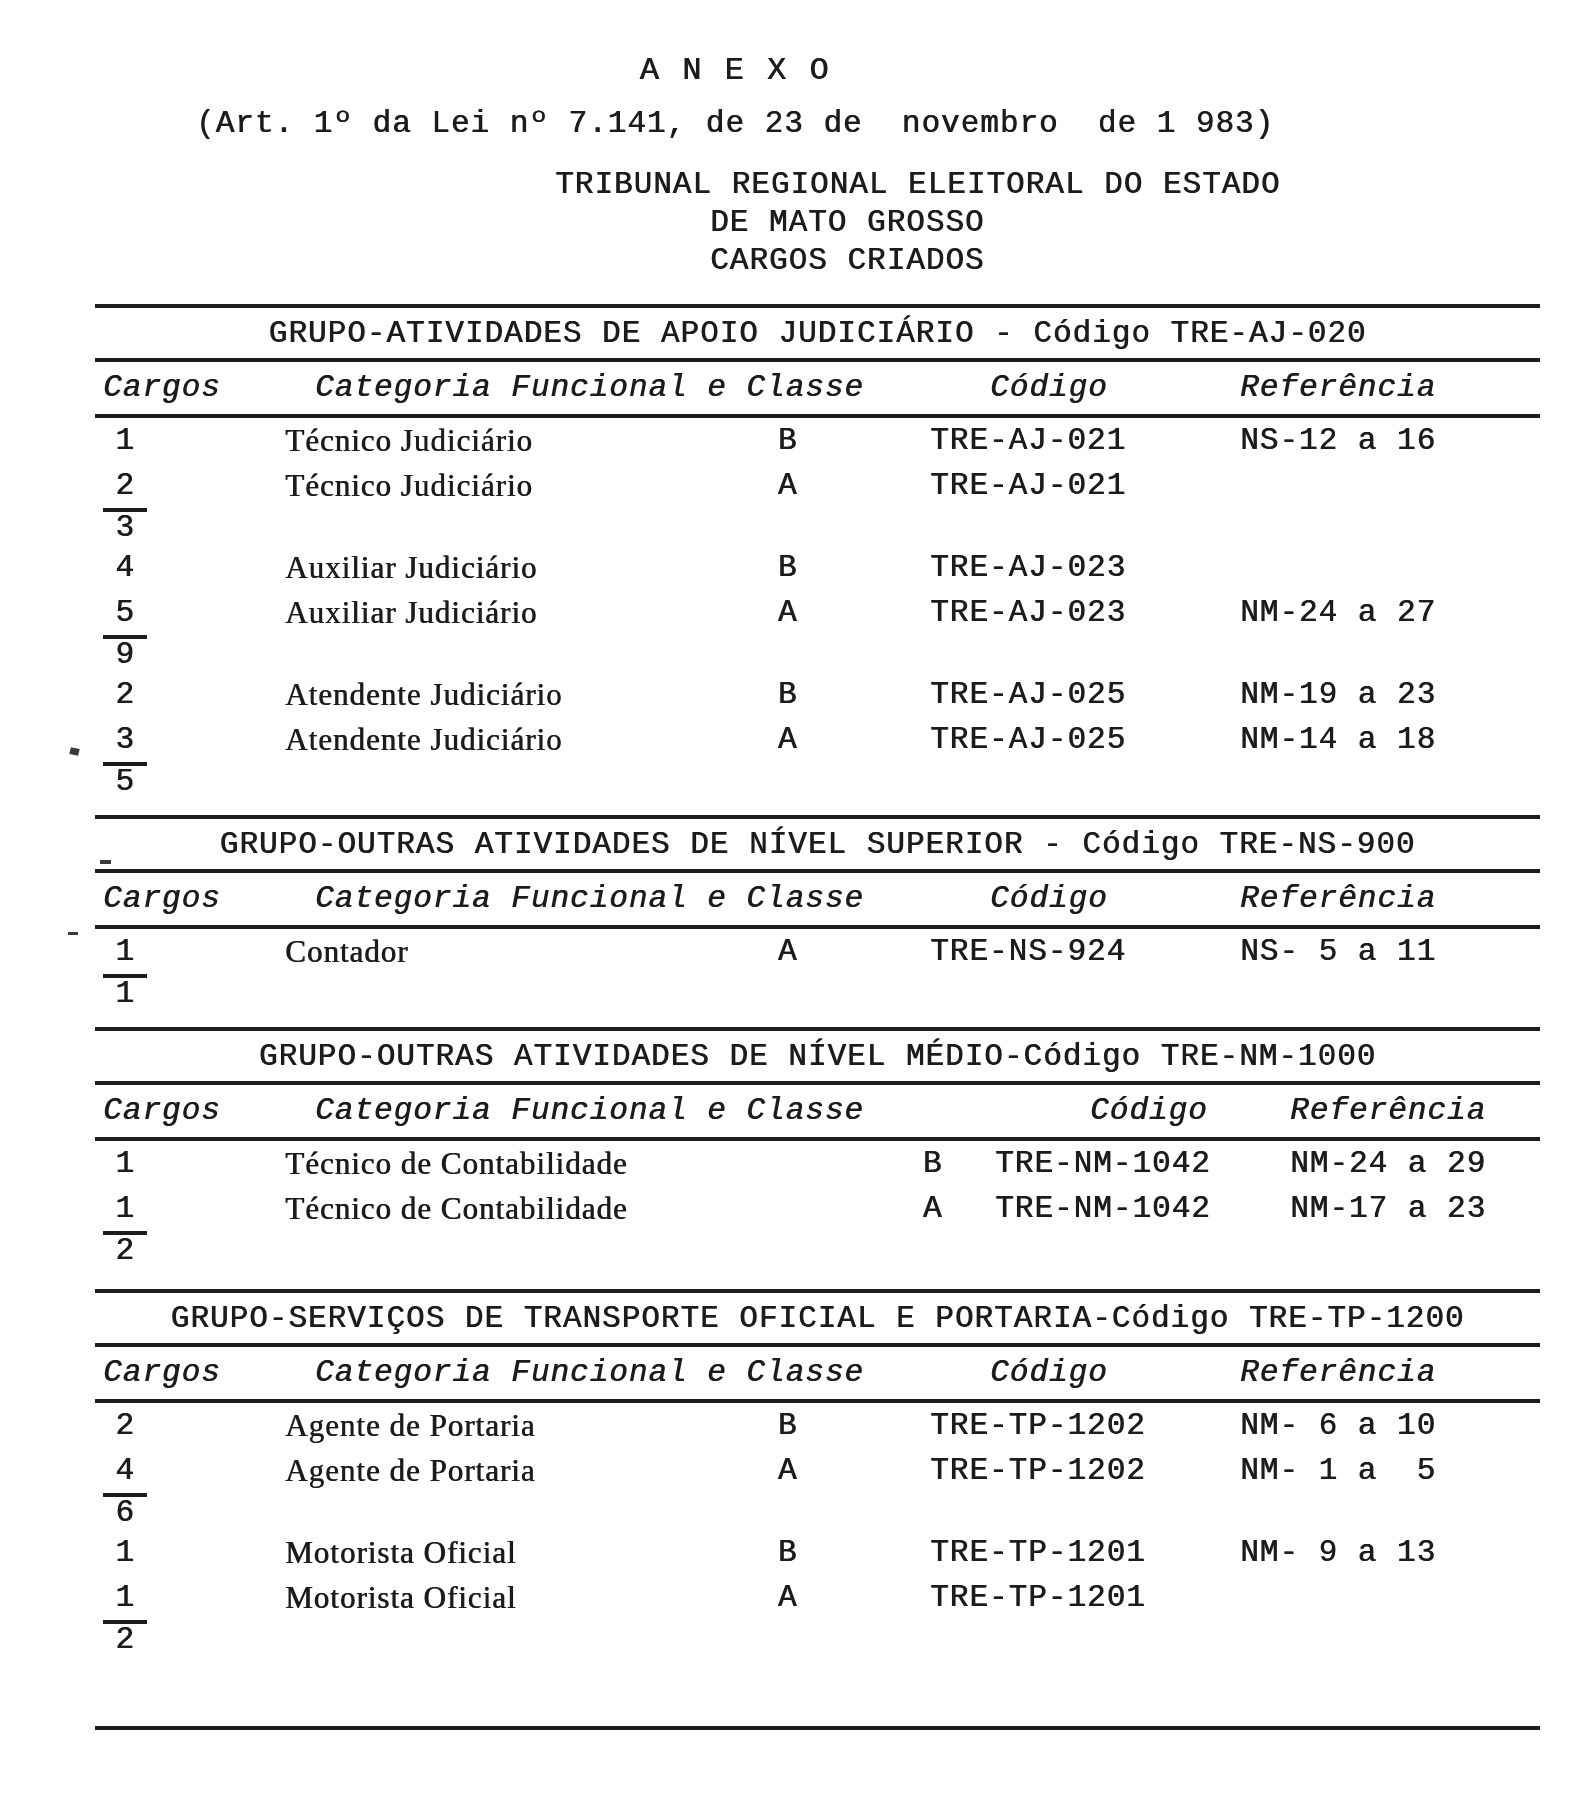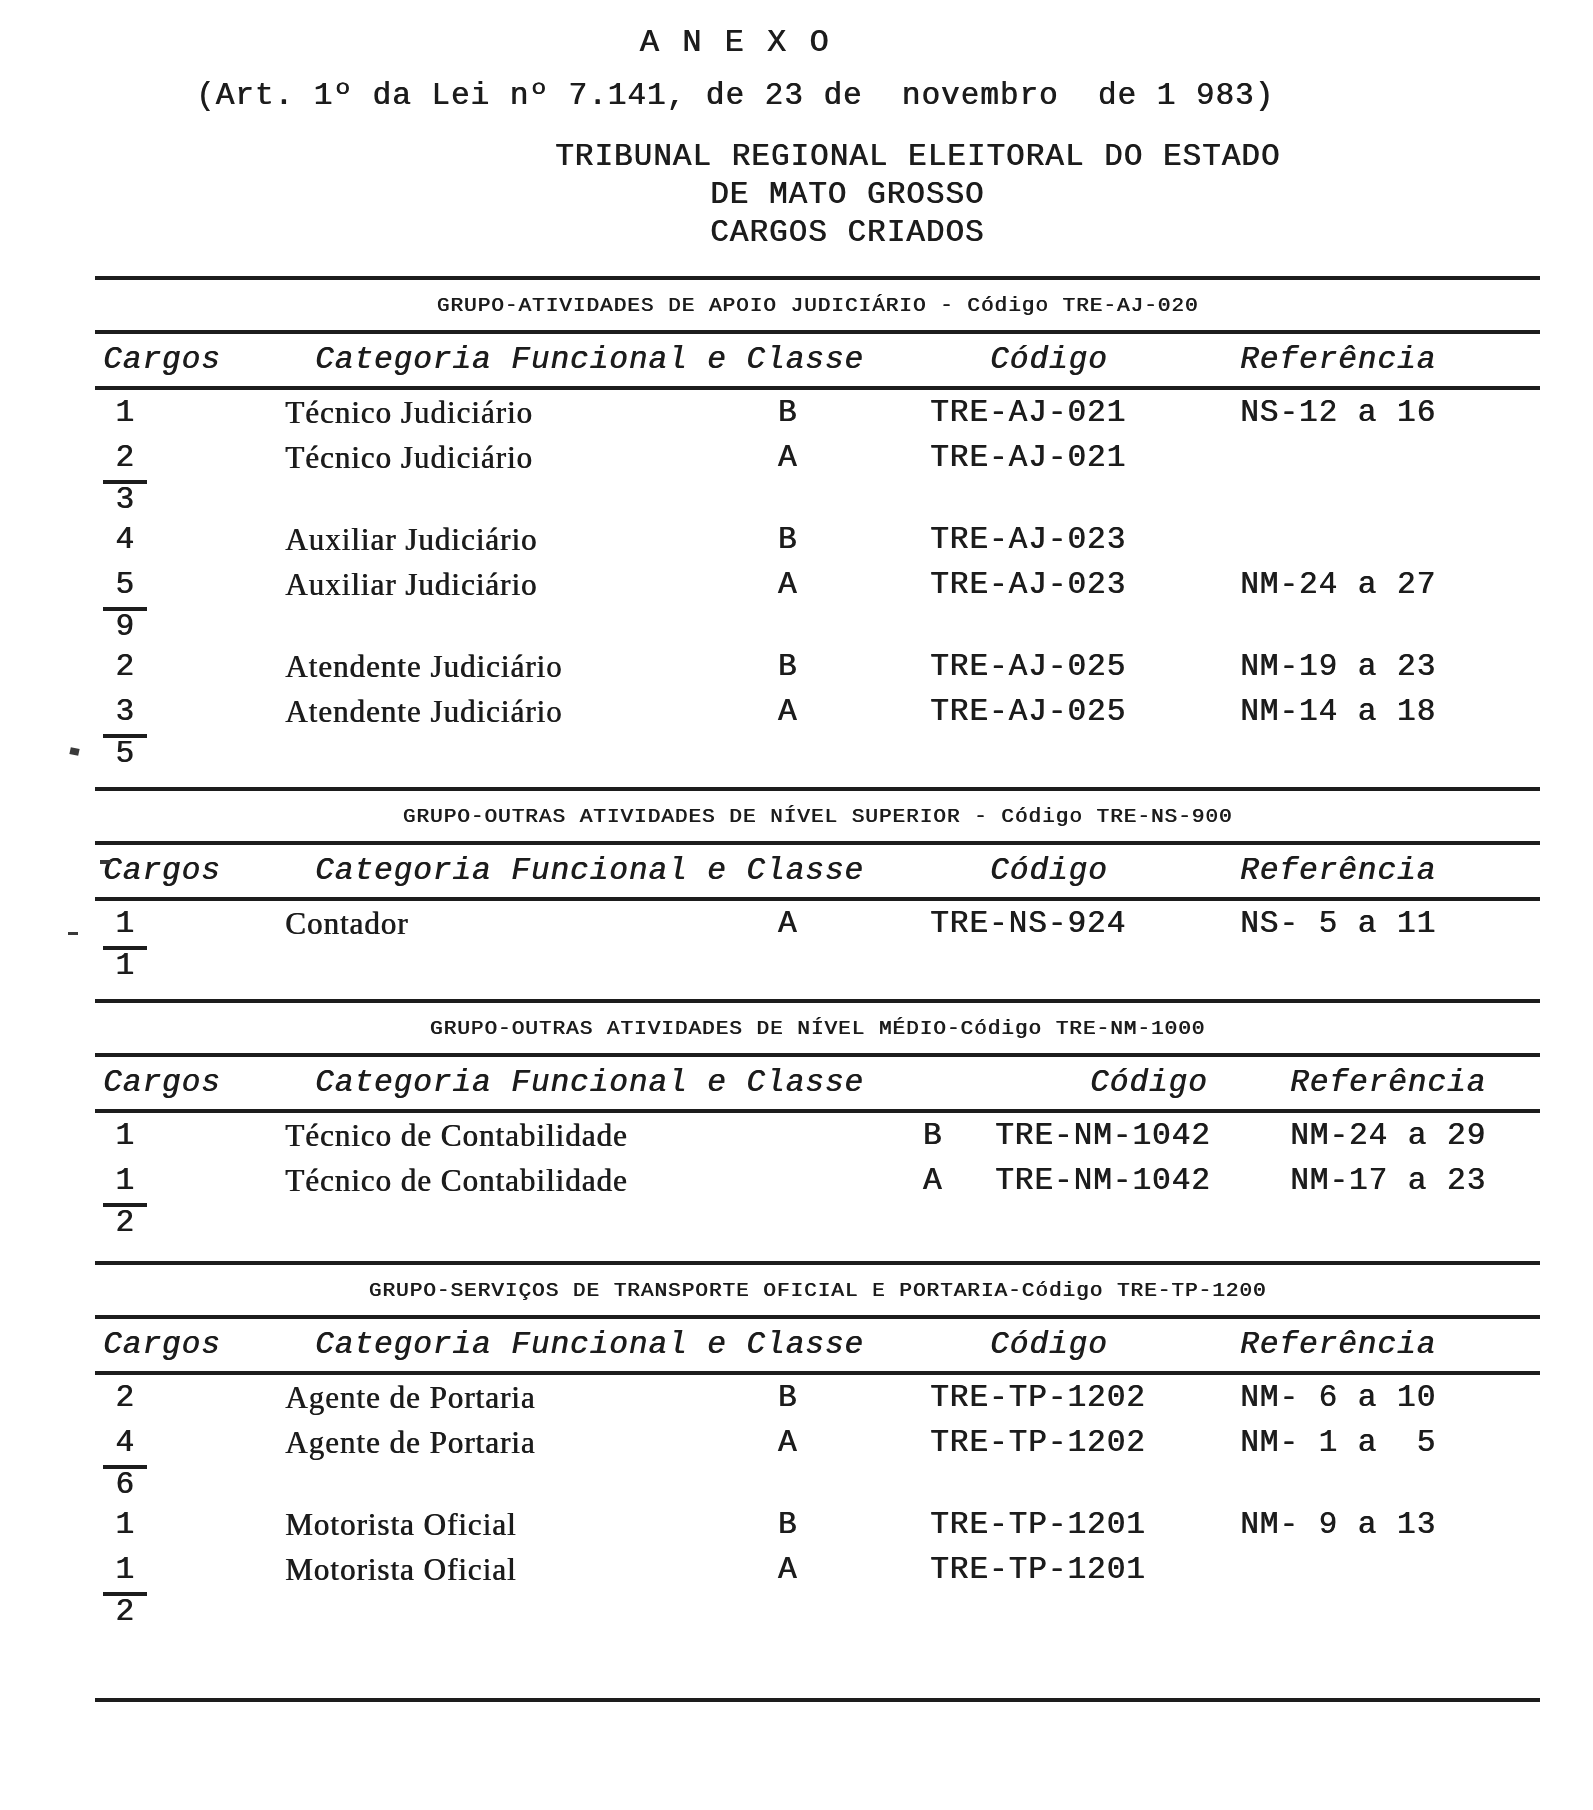--- a/index.html
+++ b/index.html
@@ -9,29 +9,29 @@
     background:#ffffff;
     color:#1c1c1c;
     font-family:"Liberation Mono","DejaVu Sans Mono",monospace;
     font-size:31px;
     letter-spacing:1px;
     text-shadow:0.7px 0 0 currentColor;
     overflow:hidden;
   }
   .pre{white-space:pre;}
   
-  .doc-head{width:1470px;padding-top:20px;text-align:center;}
+  .doc-head{width:1470px;padding-top:48px;text-align:center;}
   .doc-title{font-size:32px;letter-spacing:2px;line-height:46px;}
   .doc-subtitle{margin-top:8px;line-height:44px;}
   .org-block{margin-top:20px;text-align:left;margin-left:555px;line-height:38px;}
   .org-line2,.org-line3{padding-left:155px;}
   
   .content{margin-top:24px;margin-left:95px;width:1445px;}
   .rule{height:0;border-top:4px solid #1d1d1d;}
-  .group-title{padding:8px 0 6px;line-height:36px;text-align:center;font-size:21px;}
+  .group-title{padding:8px 0 6px;line-height:36px;text-align:center;font-size:31px;}
   .trow{display:grid;grid-template-columns:160px 455px 135px 330px 365px;}
   .tgroup.wide-cat .trow{grid-template-columns:160px 600px 135px 330px 220px;}
   .thead{padding:9px 0 9px;line-height:34px;font-style:italic;}
   .trow.data{height:45px;line-height:45px;}
   .trow.subrow{height:32px;line-height:30px;margin-bottom:5px;}
   .cell{white-space:pre;overflow:visible;}
   .c-cargos{padding-left:8px;}
   .num{display:inline-block;width:60px;text-align:center;padding-left:0;margin-left:-8px;}
   .c-cargos.body{padding-left:8px;}
   .c-cathdr{grid-column:2/4;padding-left:60px;}

